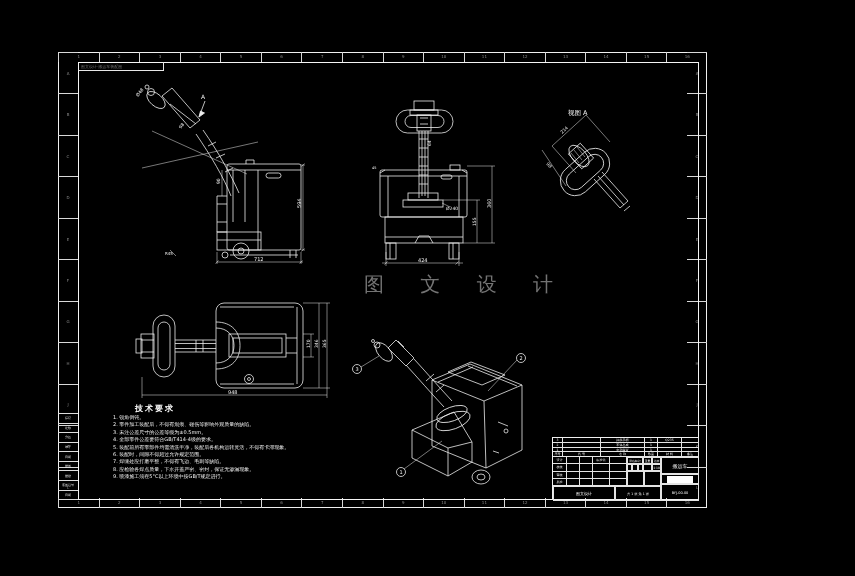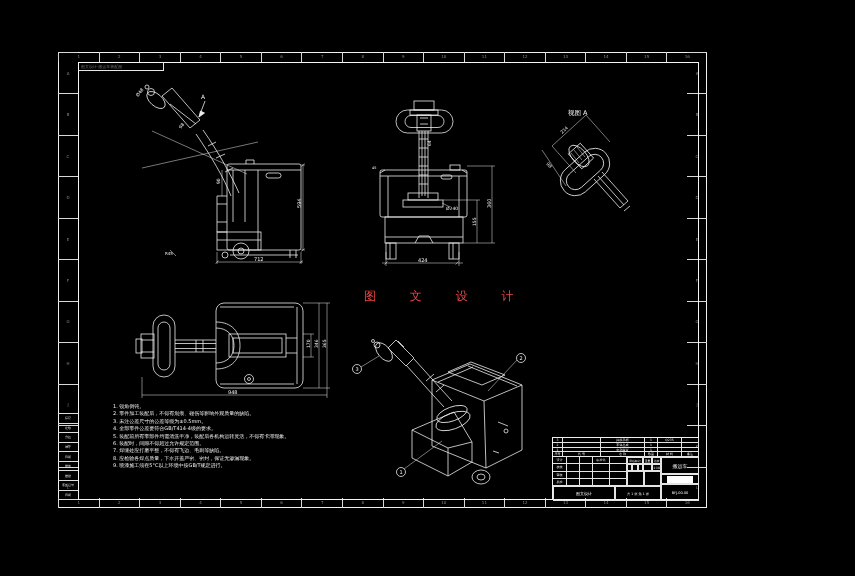--- a/index.html
+++ b/index.html
@@ -18,21 +18,21 @@
   .band-left{left:58px;}
   .band-right{left:687px;width:20px;}
   .hcell{flex:1;border-left:1px solid #d8d8d8;color:#8a8a8a;font-size:4px;line-height:10px;
          text-align:center;overflow:hidden;}
   .vcell{flex:1;border-top:1px solid #d8d8d8;color:#8a8a8a;font-size:4px;display:flex;
          align-items:center;justify-content:center;overflow:hidden;}
   .corner-box{left:78px;top:62px;width:86px;height:9px;border-right:1px solid #e8e8e8;
               border-bottom:1px solid #e8e8e8;font-size:4px;color:#6d6d6d;line-height:9px;
               padding-left:3px;overflow:hidden;}
   
-  .watermark{left:364px;top:288px;font-size:12px;letter-spacing:15px;color:#ef4444;
+  .watermark{left:364px;top:271px;font-size:20px;letter-spacing:15px;color:#737373;
              font-family:"DejaVu Serif",serif;white-space:nowrap;}
   
   .notes{left:113px;top:403px;width:218px;}
   .notes-title{font-size:8px;font-weight:bold;color:#fff;margin-left:22px;letter-spacing:2px;}
   .note-line{font-size:5px;line-height:7.4px;color:#f2f2f2;}
   
   .margin-table{left:58px;top:413px;width:20px;height:87px;border-top:1px solid #ddd;
                 display:flex;flex-direction:column;}
   .mrow{flex:1;border-bottom:1px solid #ddd;font-size:3px;color:#eee;display:flex;
         align-items:center;justify-content:center;overflow:hidden;white-space:nowrap;}
@@ -257,20 +257,21 @@
         <text x="399.5" y="474" font-size="5" fill="#f0f0f0" stroke="none">1</text>
         <text x="519.5" y="360" font-size="5" fill="#f0f0f0" stroke="none">2</text>
         <text x="355.5" y="371" font-size="5" fill="#f0f0f0" stroke="none">3</text>
       </g>
     </g>
   </svg>
 
   <div class="abs watermark">图 文 设 计</div>
 
   <div class="abs notes">
+    <div class="notes-title">技术要求</div>
     <div class="note-line">1. 锐角倒钝。</div>
     <div class="note-line">2. 零件加工装配后，不得有划痕、碰伤等影响外观质量的缺陷。</div>
     <div class="note-line">3. 未注公差尺寸的公差等级为±0.5mm。</div>
     <div class="note-line">4. 全部零件公差要符合GB/T414-4级的要求。</div>
     <div class="note-line">5. 装配前所有零部件均需清洗干净，装配后各机构运转灵活，不得有卡滞现象。</div>
     <div class="note-line">6. 装配时，间隙不得超过允许规定范围。</div>
     <div class="note-line">7. 焊缝处应打磨平整，不得有飞边、毛刺等缺陷。</div>
     <div class="note-line">8. 应检验各焊点质量，下水开盖严密、密封，保证无渗漏现象。</div>
     <div class="note-line">9. 喷漆施工须在5°C以上环境中按GB/T规定进行。</div>
   </div>

